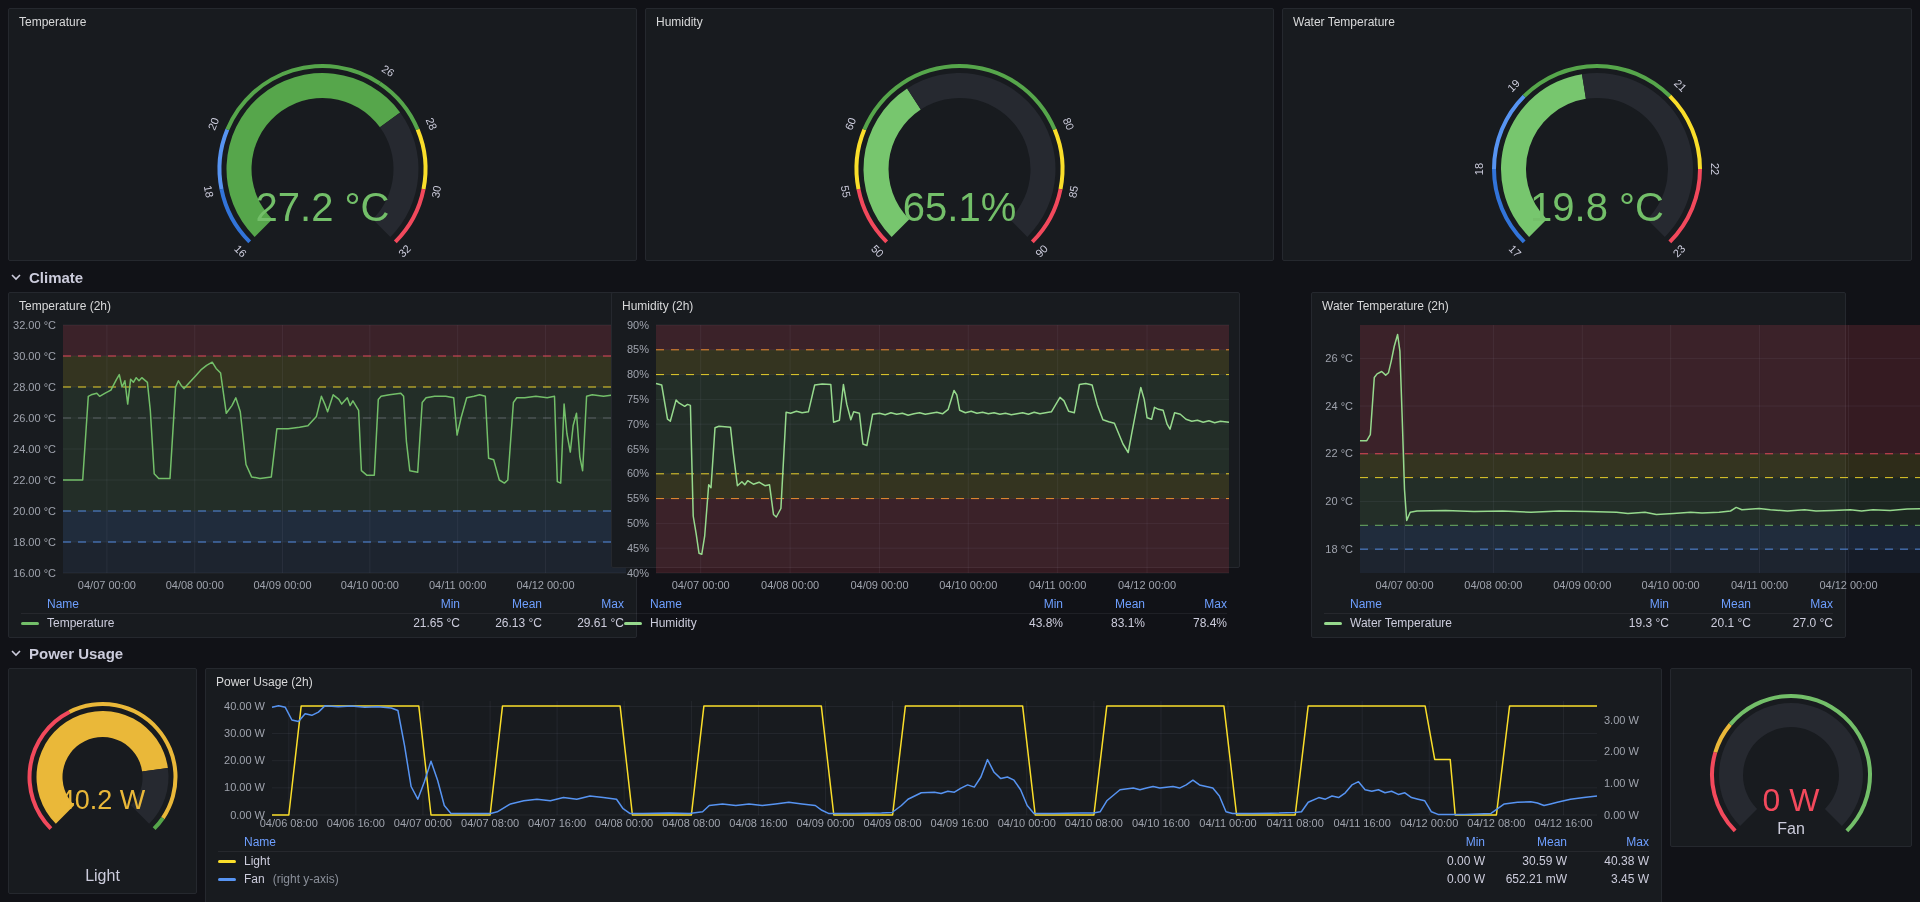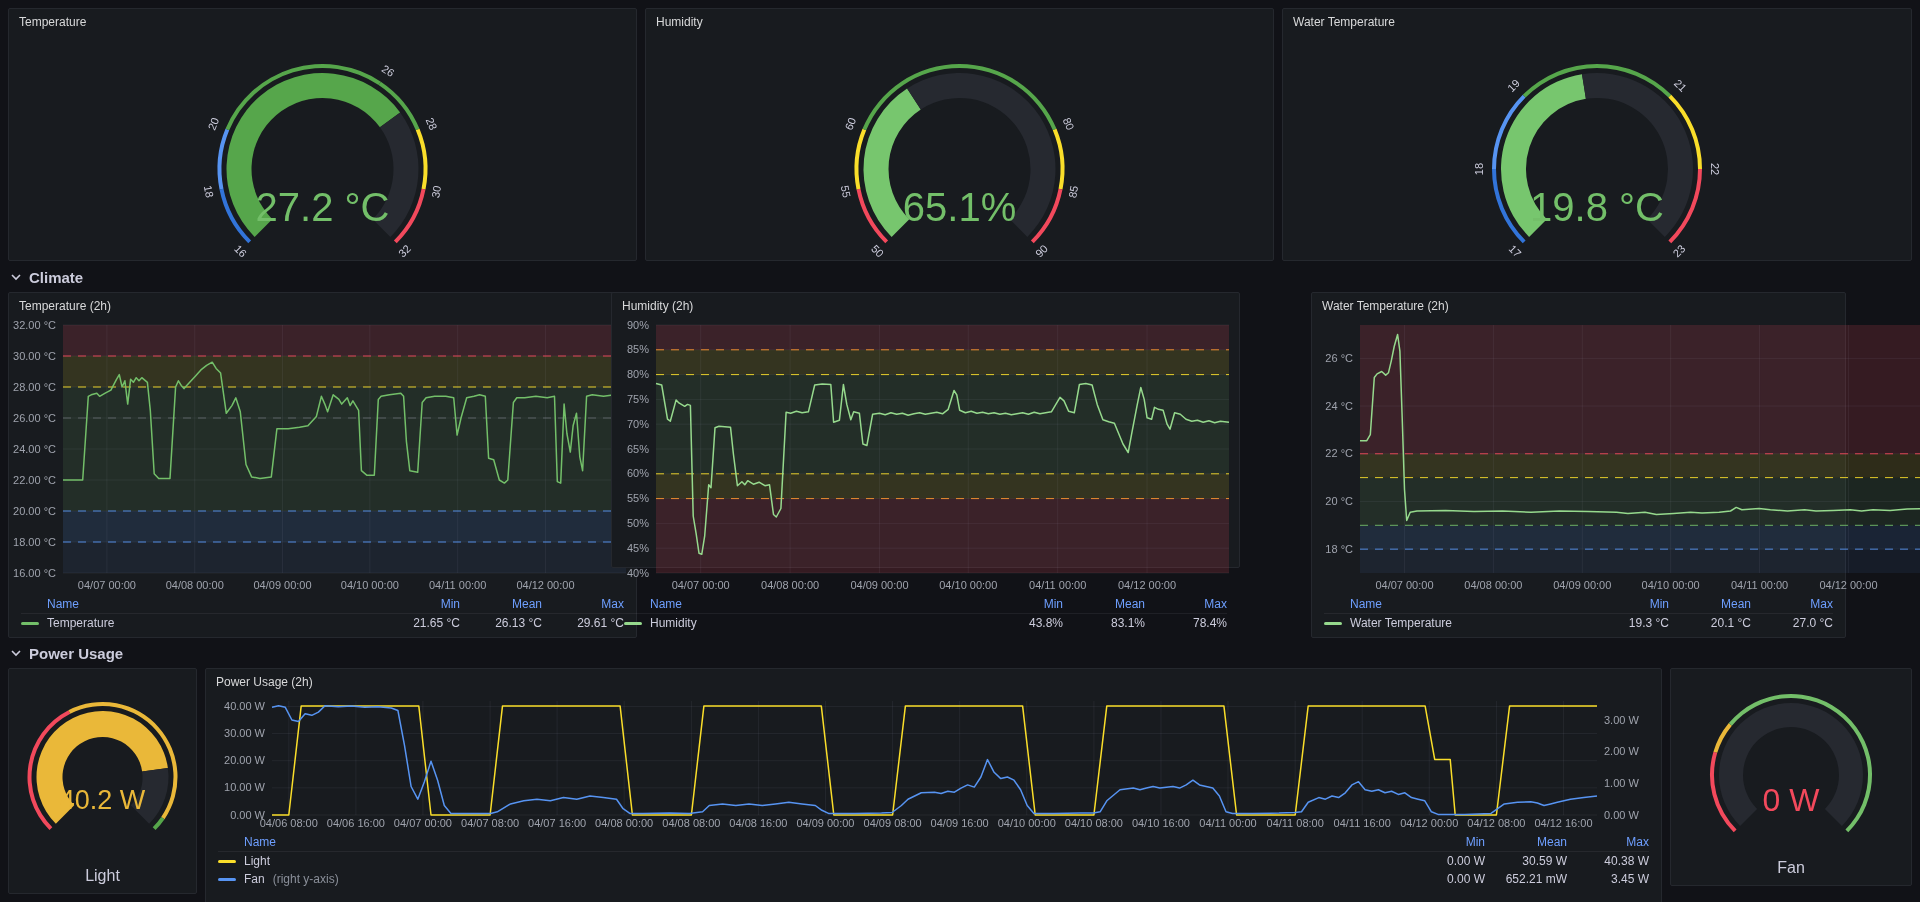--- a/index.html
+++ b/index.html
@@ -398,21 +398,21 @@
             <span class="lsuffix">(right y-axis)</span>
           </span>
           <span class="lcols">
             <span>0.00 W</span>
             <span>652.21 mW</span>
             <span>3.45 W</span>
           </span>
         </div>
       </div>
   </div>
-  <div class="panel" style="left:1670px;top:668px;width:242px;height:218px;">
+  <div class="panel" style="left:1670px;top:668px;width:242px;height:179px;">
     <svg id="svg-g-fan" width="240" height="190">
         <path d="M 62.724350723889636 163.27564927611036 A 81 81 0 0 1 42.422183848520646 82.70445447800657 L 46.25318711526036 83.85485178773463 A 77 77 0 0 0 65.55277784863583 160.44722215136414 Z" fill="#F2495C"></path>
         <path d="M 42.422183848520646 82.70445447800657 A 81 81 0 0 1 57.820776031001124 54.08907526721301 L 60.89135499243317 56.65257772315311 A 77 77 0 0 0 46.25318711526036 83.85485178773463 Z" fill="#EAB839"></path>
         <path d="M 57.820776031001124 54.08907526721301 A 81 81 0 1 1 177.27564927611036 163.27564927611036 L 174.44722215136417 160.44722215136414 A 77 77 0 1 0 60.89135499243317 56.65257772315311 Z" fill="#73BF69"></path>
         <path d="M 69.08831175456856 156.91168824543144 A 72 72 0 1 1 170.91168824543144 156.91168824543144 L 153.94112549695427 139.94112549695427 A 48 48 0 1 0 86.05887450304571 139.94112549695427 Z" fill="#262930"></path>
         <text x="120" y="142" fill="#F2495C" font-size="32" font-weight="500" text-anchor="middle">0 W</text>
       </svg>
     <div class="gauge-label">Fan</div>
   </div>
 

